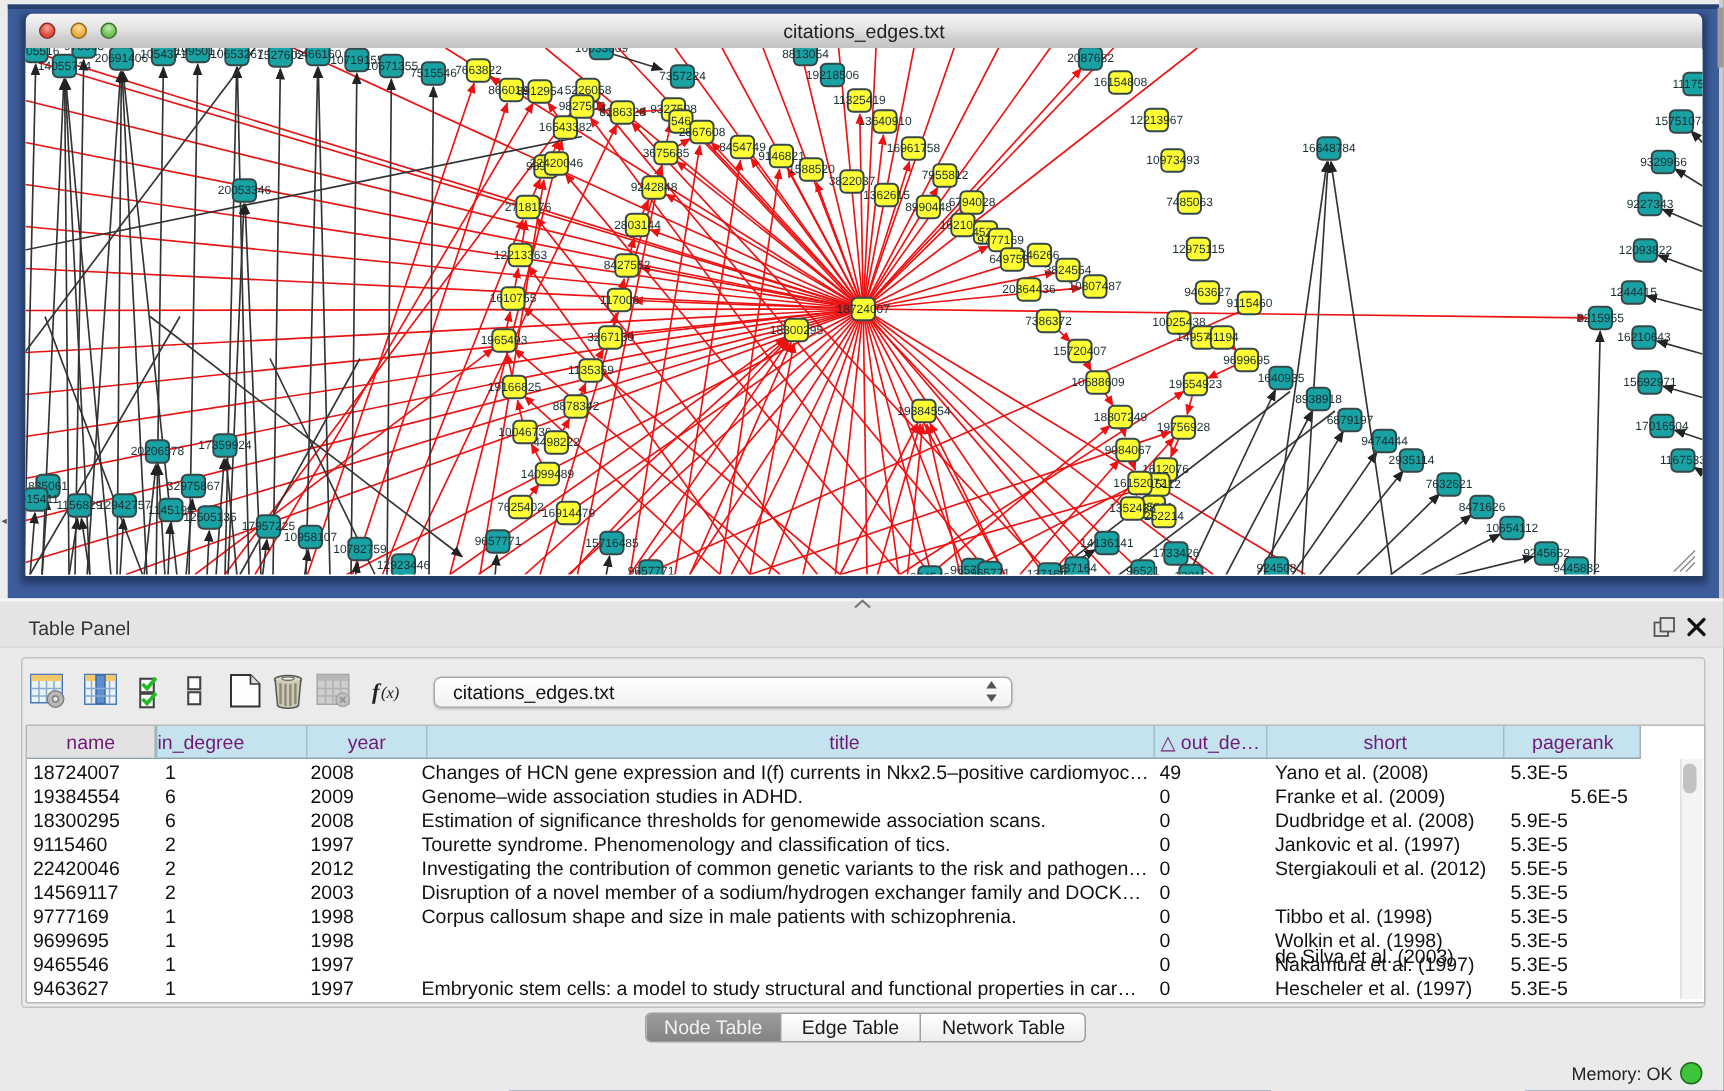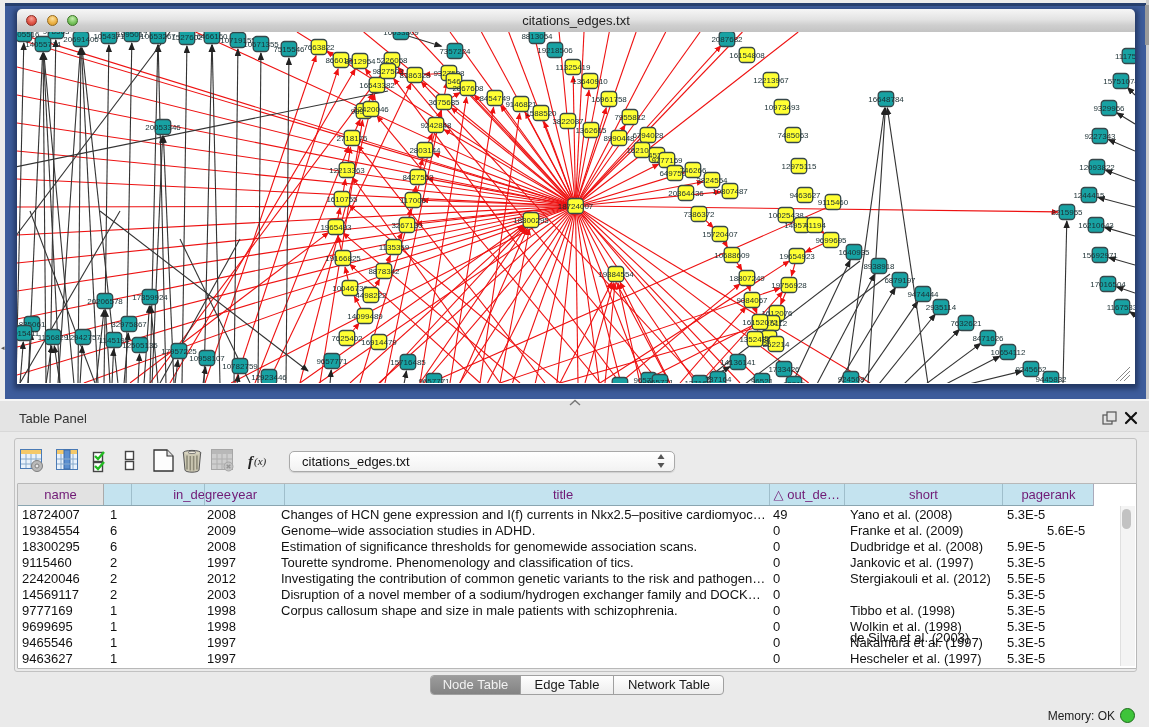--- a/index.html
+++ b/index.html
@@ -644,21 +644,21 @@
 </svg>
 
 <div class="abs" style="left:17px;top:483px;width:1118px;height:184px;background:#ffffff;border:1px solid #b8b8b8;border-radius:1px;"></div>
 
 <div class="abs" style="left:18px;top:484px;width:1116px;height:21px;background:#ffffff;"></div>
 <div class="abs" style="left:18px;top:484px;width:1076px;height:21px;background:#c4e3ef;border-bottom:1px solid #8aa5b0;box-sizing:content-box;"></div>
 <div class="abs" style="left:1093px;top:484px;width:1px;height:22px;background:#aab;"></div>
 <div class="abs" style="left:18px;top:484px;width:85px;height:21px;background:#e2e2e2;border-right:1px solid #aaa;"></div>
 <div class="abs" style="left:18px;top:484px;width:1116px;height:21px;font-size:13px;color:#701a75;">
   <span class="abs" style="left:0;width:85px;text-align:center;line-height:21px;">name</span>
-  <span class="abs" style="left:86px;width:99px;text-align:right;line-height:21px;border-left:1px solid #9fbecb;height:21px;margin-left:27px;">in_degree</span>
+  <span class="abs" style="left:86px;width:99px;text-align:left;line-height:21px;border-left:1px solid #9fbecb;height:21px;">in_degree</span>
   <span class="abs" style="left:186px;width:79px;text-align:center;line-height:21px;border-left:1px solid #9fbecb;height:21px;">year</span>
   <span class="abs" style="left:266px;width:484px;text-align:center;line-height:21px;border-left:1px solid #9fbecb;height:21px;padding-left:36px;">title</span>
   <span class="abs" style="left:751px;width:74px;text-align:left;line-height:21px;border-left:1px solid #9fbecb;height:21px;">&nbsp;△ out_de…</span>
   <span class="abs" style="left:826px;width:157px;text-align:center;line-height:21px;border-left:1px solid #9fbecb;height:21px;">short</span>
   <span class="abs" style="left:984px;width:91px;text-align:center;line-height:21px;border-left:1px solid #9fbecb;height:21px;">pagerank</span>
 </div>
 
 <div class="abs" id="rows" style="left:18px;top:507px;width:1102px;font-size:13px;color:#111;">
 <div style="position:absolute;top:0px;left:0;width:1102px;height:16px;">
 <span style="position:absolute;left:4px;top:0;line-height:16px;white-space:nowrap;">18724007</span>
@@ -736,20 +736,21 @@
 <span style="position:absolute;left:92px;top:0;line-height:16px;white-space:nowrap;">1</span>
 <span style="position:absolute;left:189px;top:0;line-height:16px;white-space:nowrap;">1997</span>
 <span style="position:absolute;left:755px;top:0;line-height:16px;white-space:nowrap;">0</span>
 <span style="position:absolute;left:832px;top:0;line-height:16px;white-space:nowrap;">Nakamura et al. (1997)</span>
 <span style="position:absolute;left:989px;top:0;line-height:16px;white-space:nowrap;">5.3E-5</span>
 </div>
 <div style="position:absolute;top:144px;left:0;width:1102px;height:16px;">
 <span style="position:absolute;left:4px;top:0;line-height:16px;white-space:nowrap;">9463627</span>
 <span style="position:absolute;left:92px;top:0;line-height:16px;white-space:nowrap;">1</span>
 <span style="position:absolute;left:189px;top:0;line-height:16px;white-space:nowrap;">1997</span>
+<span style="position:absolute;left:263px;top:0;line-height:16px;white-space:nowrap;">Embryonic stem cells: a model to study structural and functional properties in car…</span>
 <span style="position:absolute;left:755px;top:0;line-height:16px;white-space:nowrap;">0</span>
 <span style="position:absolute;left:832px;top:0;line-height:16px;white-space:nowrap;">Hescheler et al. (1997)</span>
 <span style="position:absolute;left:989px;top:0;line-height:16px;white-space:nowrap;">5.3E-5</span>
 </div>
 </div>
 
 <div class="abs" style="left:1120px;top:506px;width:14px;height:160px;background:#f4f4f4;border-left:1px solid #e0e0e0;"></div>
 <div class="abs" style="left:1122px;top:509px;width:9px;height:20px;background:#c2c2c2;border-radius:5px;"></div>
 
 <div class="abs" style="left:430px;top:675px;width:292px;height:18px;border:1px solid #a0a0a0;border-radius:4px;background:linear-gradient(#ffffff,#ededed);overflow:hidden;">

